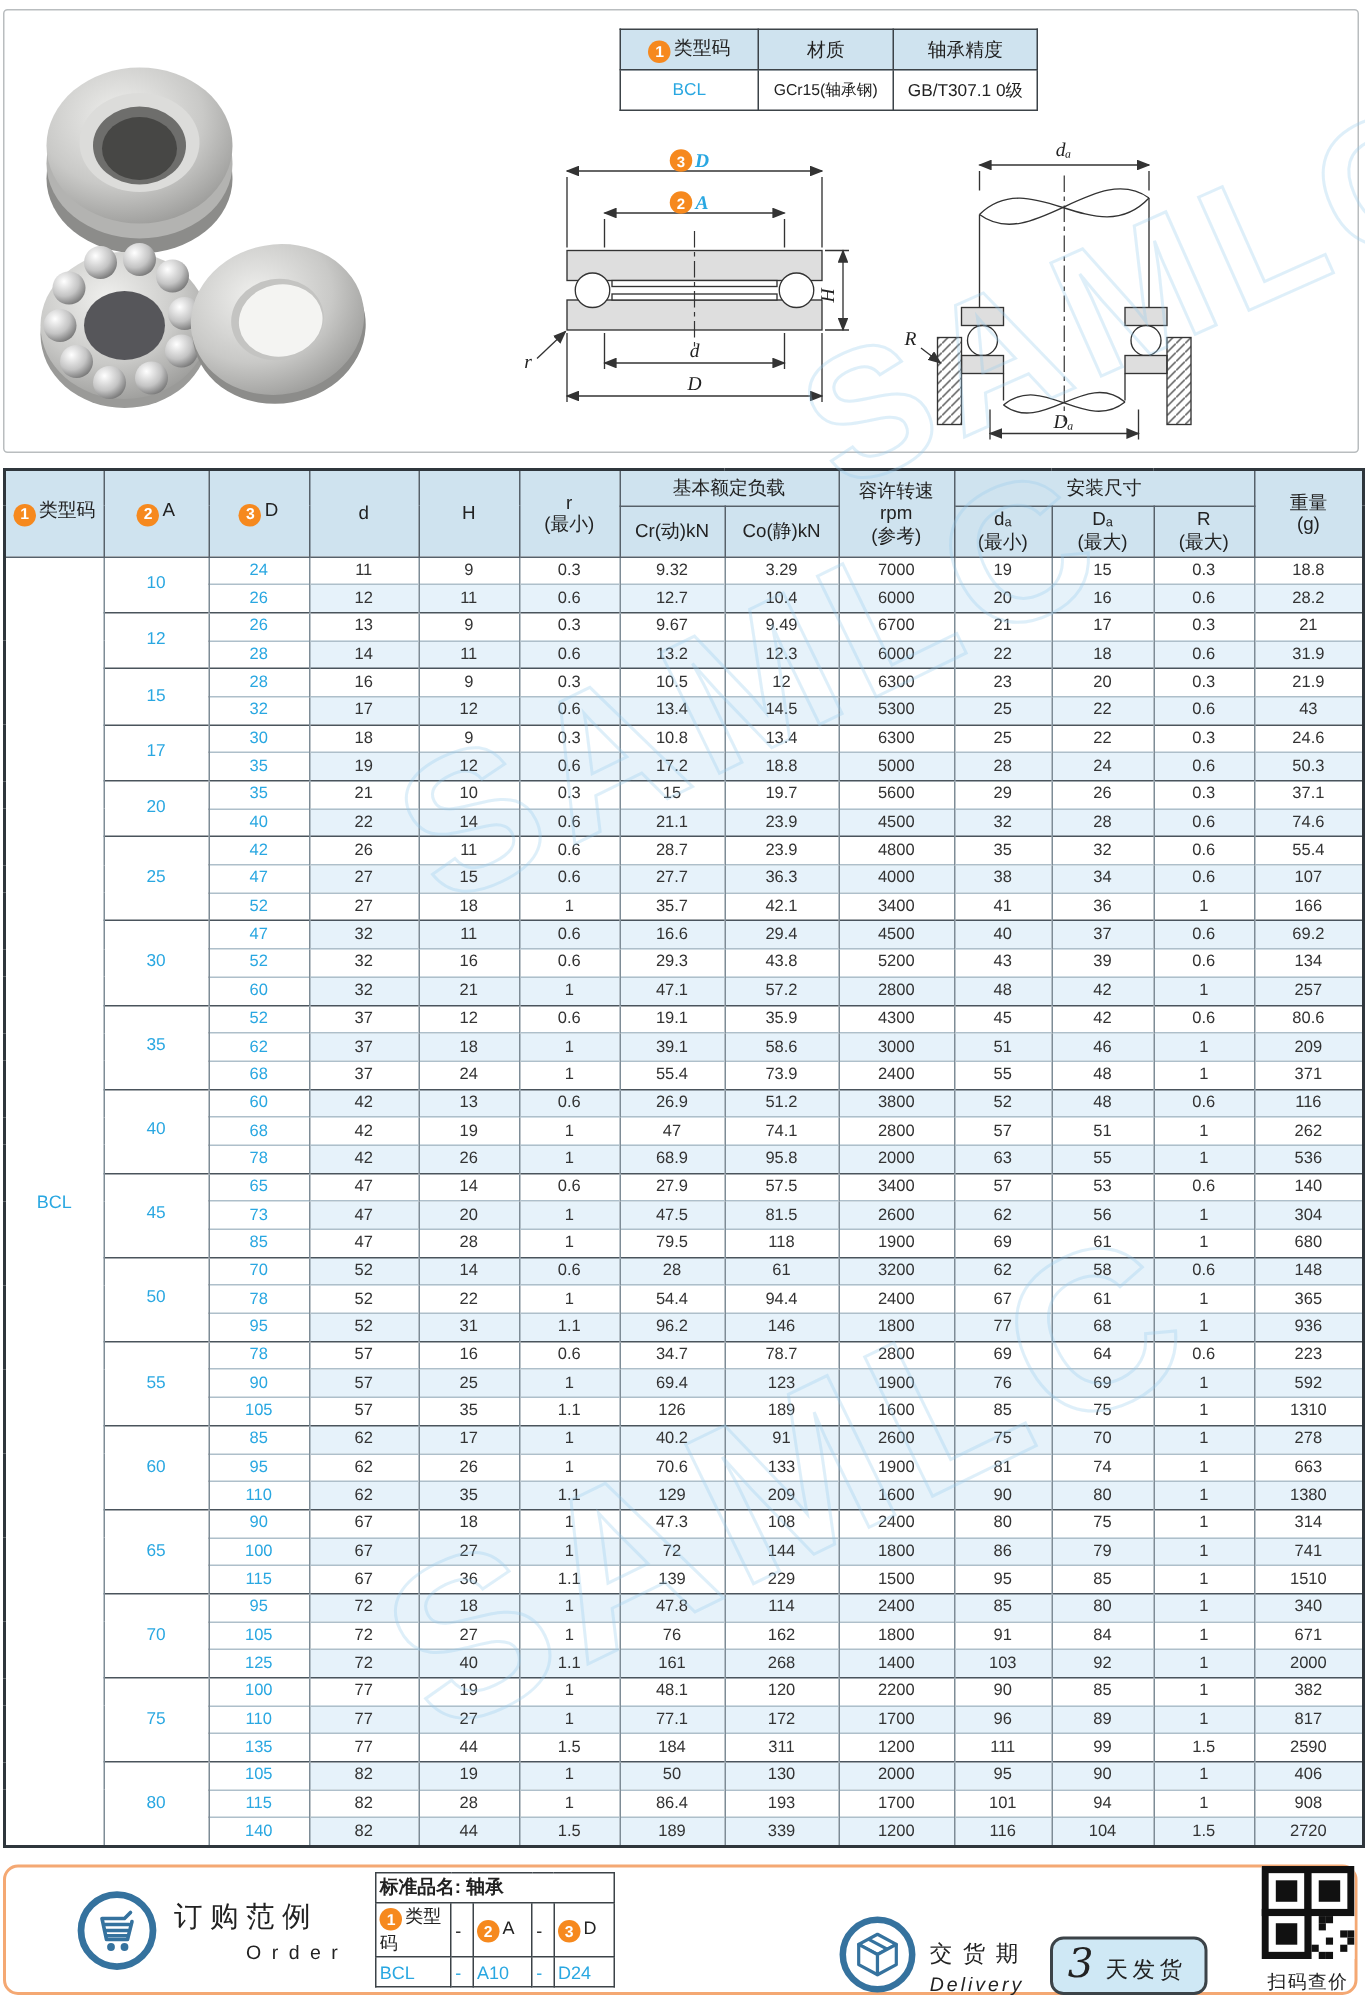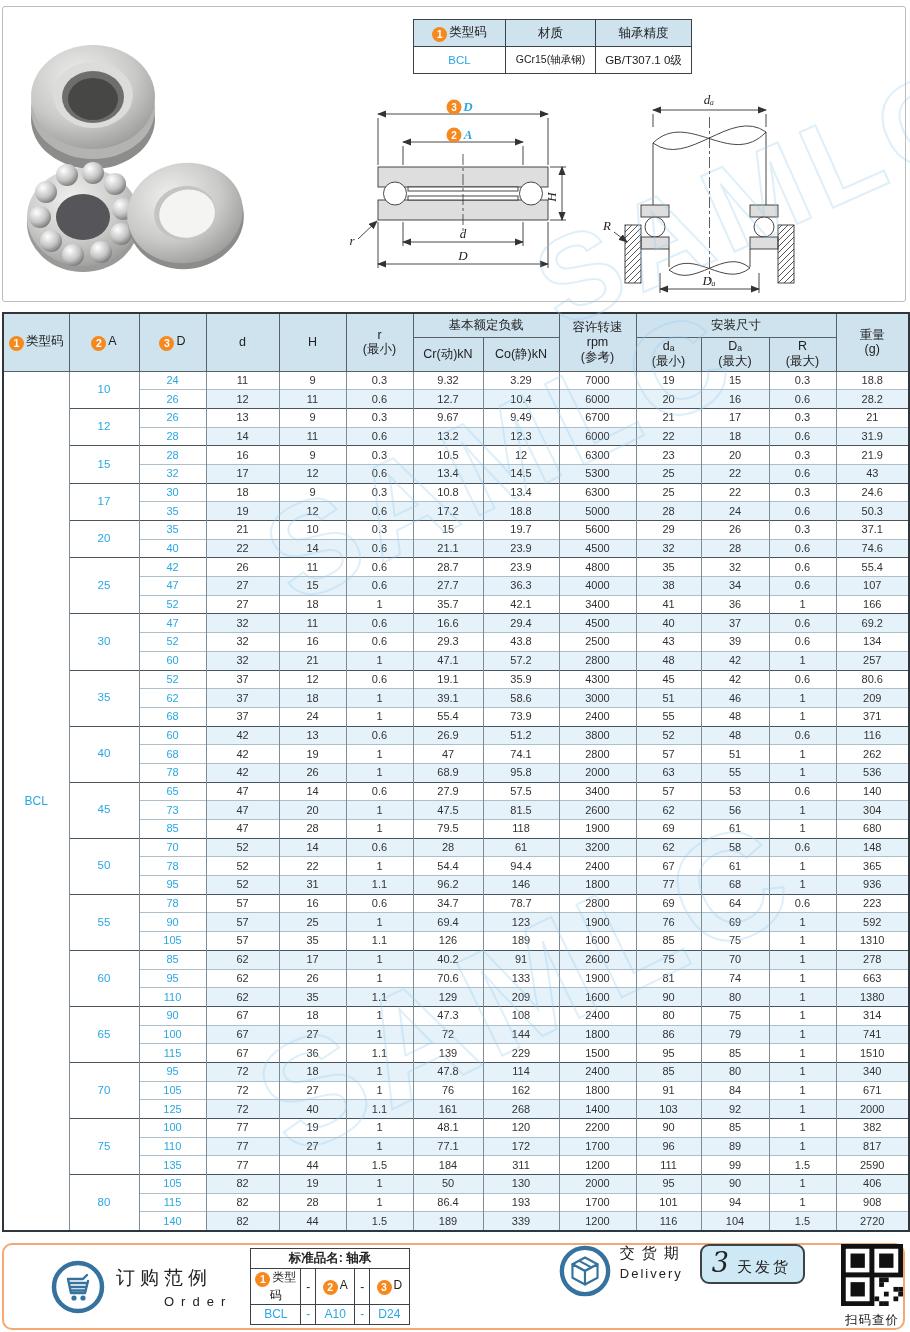--- a/index.html
+++ b/index.html
@@ -54,27 +54,27 @@
 
   
   .footer{position:absolute;left:2px;top:1243px;width:903px;height:87px;border:2px solid var(--footer-border);
           border-radius:10px;background:#fff;display:flex;align-items:center;}
   .icon-circle{flex:none;}
   .order-sec{display:flex;align-items:center;margin-left:46px;}
   .order-label{margin-left:10px;}
   .order-label .cn{font-size:19px;letter-spacing:5px;white-space:nowrap;font-family:Liberation Serif, serif;}
   .order-label .en{font-size:13px;letter-spacing:7px;margin-top:3px;margin-left:48px;}
   .order-table{border-collapse:collapse;margin-left:18px;table-layout:fixed;}
-  .order-table td{border:1px solid #3c4348;height:20px;text-align:center;font-size:12px;padding:0 2px;}
+  .order-table td{border:1px solid #3c4348;height:20px;font-size:12px;padding:0 2px;}
   .order-table .title-cell{font-weight:bold;font-size:12.5px;}
   .order-table tr.vals td{color:var(--blue);}
-  .delivery-sec{display:flex;align-items:flex-start;margin-left:148px;}
+  .delivery-sec{display:flex;align-items:flex-end;margin-left:148px;}
   .delivery-label{margin-left:8px;}
   .delivery-label .cn{font-size:15px;letter-spacing:7px;white-space:nowrap;}
-  .delivery-label .en{font-size:13px;letter-spacing:2px;margin-top:3px;}
+  .delivery-label .en{font-size:13px;letter-spacing:2px;margin-top:3px;font-style:italic;}
   .badge{margin-left:14px;border:2px solid #3c4348;border-radius:9px;background:#cfe8f5;
          padding:5px 12px 5px 10px;display:flex;align-items:baseline;white-space:nowrap;}
   .badge .big3{font-family:"DejaVu Serif",serif;font-style:italic;font-size:27px;line-height:.9;margin-right:8px;}
   .badge .ship{font-size:15px;letter-spacing:3px;font-weight:normal;}
   .qr-wrap{margin-left:36px;text-align:center;}
   .qr-wrap .cap{font-size:12.5px;margin-top:2px;letter-spacing:1px;}
 </style>
 </head>
 <body>
 
@@ -490,21 +490,21 @@
           <td class="c-val">0.6</td>
           <td class="c-val">69.2</td>
         </tr>
         <tr>
           <td class="c-d">52</td>
           <td class="c-val">32</td>
           <td class="c-val">16</td>
           <td class="c-val">0.6</td>
           <td class="c-val">29.3</td>
           <td class="c-val">43.8</td>
-          <td class="c-val">2500</td>
+          <td class="c-val">5200</td>
           <td class="c-val">43</td>
           <td class="c-val">39</td>
           <td class="c-val">0.6</td>
           <td class="c-val">134</td>
         </tr>
         <tr class="stripe">
           <td class="c-d">60</td>
           <td class="c-val">32</td>
           <td class="c-val">21</td>
           <td class="c-val">1</td>

